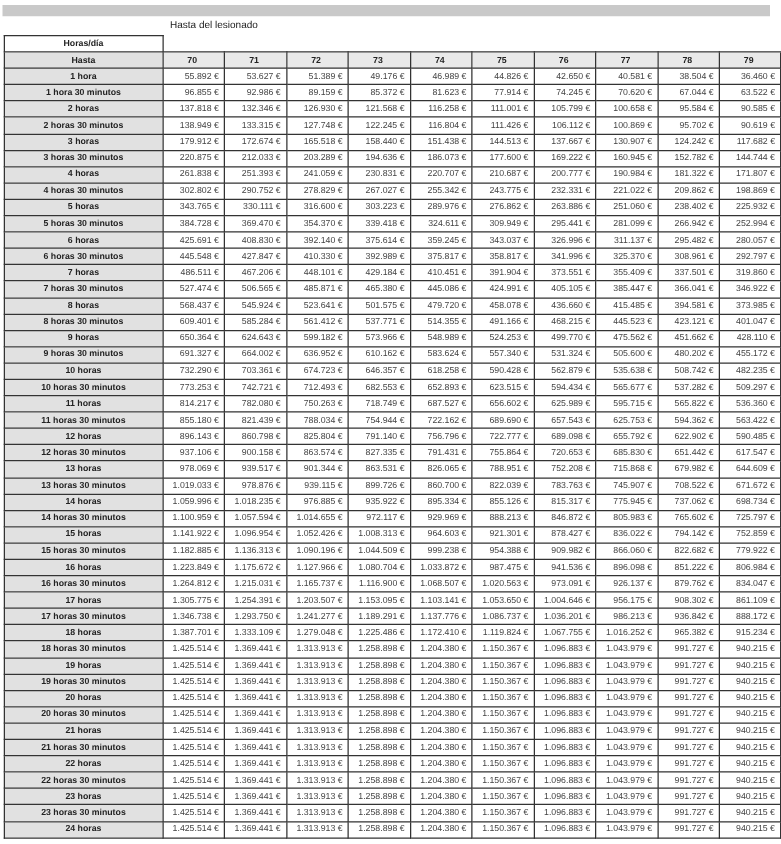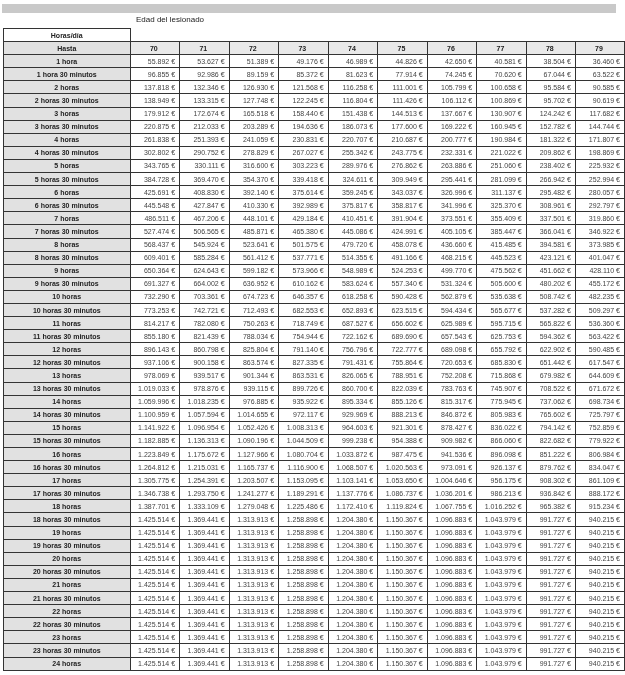--- a/index.html
+++ b/index.html
@@ -11,21 +11,21 @@
   td.lab { width:126px; background:#e1e1e1; text-align:center; font-weight:bold; color:#222; }
   td.lab.hdr { background:#ffffff; }
   td.num { width:43px; text-align:right; padding-right:4px; }
   td.age { text-align:center; font-weight:bold; background:#e9e9e9; color:#222; }
   td.blank { border:none; border-bottom:1px solid #333; background:#fff; }
 </style>
 </head>
 <body>
 
 <div class="topbar"></div>
-<div class="caption">Edad del lesionado</div>
+<div class="caption">Hasta del lesionado</div>
 
 <table>
   <tbody id="tbody">
     <tr>
       <td class="lab hdr">Horas/día</td>
       <td class="blank" colspan="10"></td>
     </tr>
     <tr id="age-row">
       <td class="lab">Hasta</td>
     <td class="num age">70</td>

